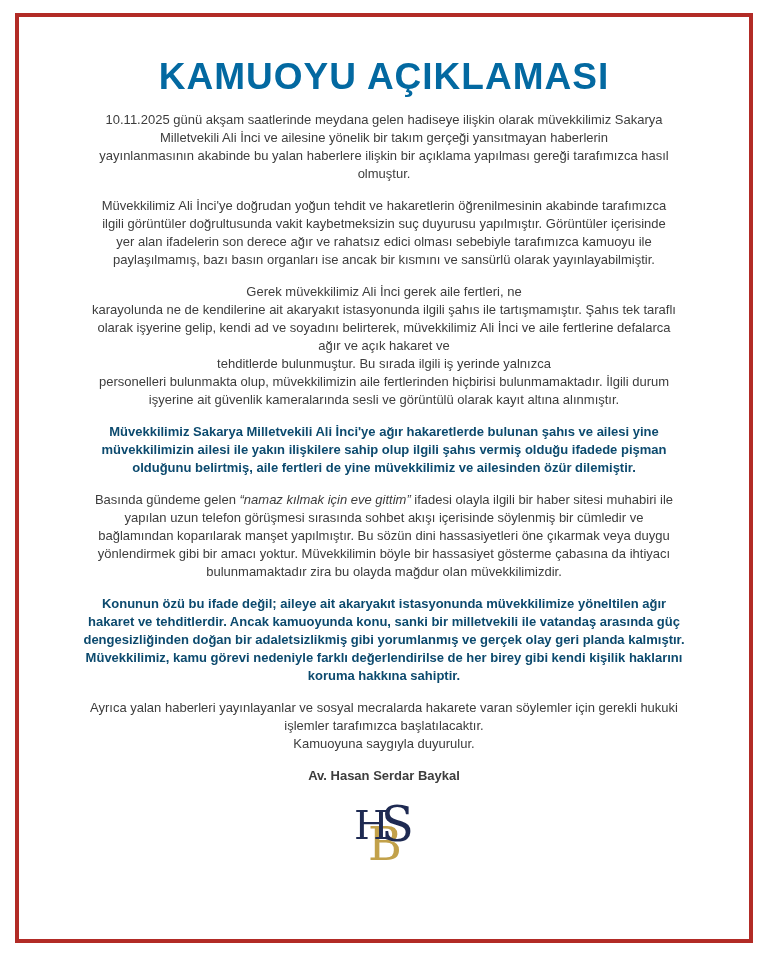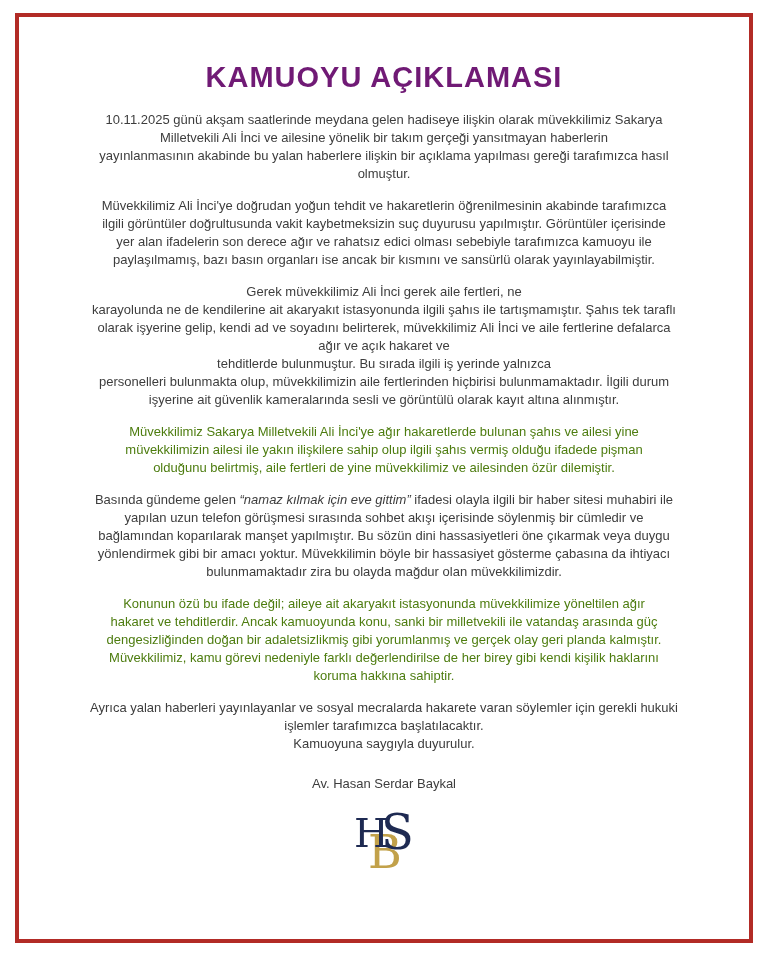--- a/index.html
+++ b/index.html
@@ -25,40 +25,41 @@
     overflow: hidden;
   }
   .content {
     padding: 42px 10px 0 10px;
     text-align: center;
     color: #3d3d3d;
     font-size: 13px;
     line-height: 18px;
   }
   .title {
-    font-size: 29px;
+    font-size: 37px;
     line-height: 36px;
     font-weight: 700;
     letter-spacing: 1px;
-    color: #701a75;
+    color: #0369a1;
     margin: 0 0 16px 0;
   }
   p.para {
     margin: 0 0 14px 0;
     white-space: pre-line;
   }
   p.para.bold {
-    font-weight: 400;
-    color: #4d7c0f;
+    font-weight: 700;
+    color: #0c4a6e;
   }
   .italic-quote {
   }
   .signature {
-    margin: 22px 0 20px 0;
+    margin: 14px 0 20px 0;
     white-space: pre-line;
+    font-weight: bold;
   }
   .logo-block {
     margin-top: 2px;
   }
   .monogram {
     position: relative;
     width: 120px;
     height: 60px;
     margin: 0 auto;
     font-family: "DejaVu Serif", serif;

